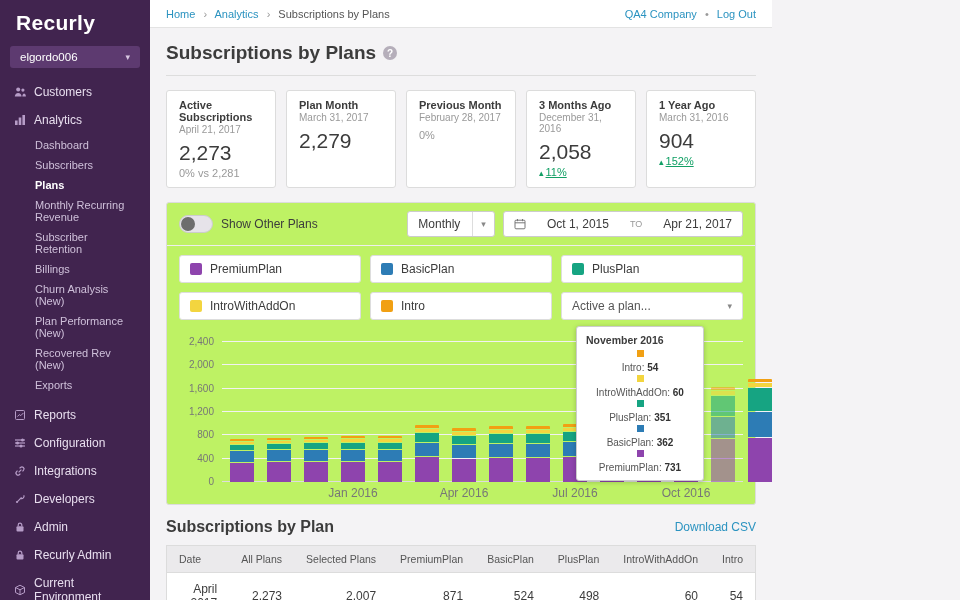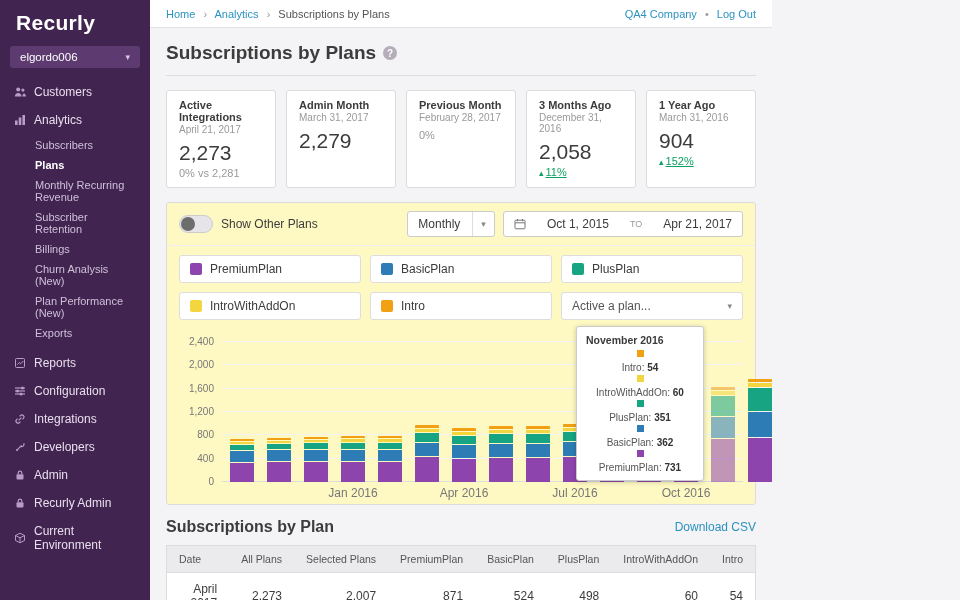--- a/index.html
+++ b/index.html
@@ -40,21 +40,21 @@
   .card{flex:1;background:#fff;border:1px solid #dcdcdc;border-radius:3px;padding:8px 12px;min-height:76px;}
   .card-label{font-size:11px;font-weight:bold;color:#3c3c3c;}
   .card-date{font-size:10px;color:#999;margin:1px 0 6px;}
   .card-value{font-size:21px;color:#3c3c3c;}
   .card-sub{font-size:11px;color:#999;margin-top:2px;}
   .card-sub.up{color:#12a065;}
   .card-sub.up .pct{text-decoration:underline;}
   .chev{font-size:9px;margin-right:2px;}
 
   
-  .chart-panel{background:#fef9c3;border:1px solid #dcdcdc;border-radius:3px;}
+  .chart-panel{background:#bef264;border:1px solid #dcdcdc;border-radius:3px;}
   .controls{display:flex;align-items:center;padding:8px 12px;gap:8px;border-bottom:1px solid #eee;}
   .toggle{width:34px;height:18px;border-radius:9px;background:#e6e3e9;border:1px solid #ccc;position:relative;cursor:pointer;flex-shrink:0;}
   .knob{position:absolute;left:1px;top:1px;width:14px;height:14px;border-radius:50%;background:#6d6d6d;}
   .toggle-label{font-size:12px;}
   .spacer{flex:1;}
   .select{border:1px solid #ccc;border-radius:3px;height:26px;display:flex;align-items:center;padding:0 0 0 10px;
     font-size:12px;cursor:pointer;background:#fff;}
   .sel-caret{font-size:9px;color:#888;border-left:1px solid #ddd;margin-left:12px;padding:0 8px;height:100%;
     display:flex;align-items:center;}
   .daterange{border:1px solid #ccc;border-radius:3px;height:26px;display:flex;align-items:center;padding:0 10px;
@@ -126,27 +126,29 @@
           <span class="nav-ic">
             <svg viewBox="0 0 12 12" fill="currentColor">
               <rect x="1" y="6.5" width="2.6" height="4.5"></rect>
               <rect x="4.7" y="3.5" width="2.6" height="7.5"></rect>
               <rect x="8.4" y="1" width="2.6" height="10"></rect>
             </svg>
           </span>
           <span>Analytics</span>
         </div>
         <div class="subnav">
+          <div class="subnav-item">Dashboard</div>
           <div class="subnav-item">Subscribers</div>
           <div class="subnav-item active">Plans</div>
           <div class="subnav-item">Monthly Recurring Revenue</div>
           <div class="subnav-item">Subscriber Retention</div>
           <div class="subnav-item">Billings</div>
           <div class="subnav-item">Churn Analysis (New)</div>
           <div class="subnav-item">Plan Performance (New)</div>
+          <div class="subnav-item">Recovered Rev (New)</div>
           <div class="subnav-item">Exports</div>
         </div>
         <div class="nav-item">
           <span class="nav-ic">
             <svg viewBox="0 0 12 12" fill="none" stroke="currentColor">
               <rect x="1.5" y="1.5" width="9" height="9" rx="1"></rect>
               <path d="M3.3 7.6l2-2 1.5 1 2.6-2.6"></path>
             </svg>
           </span>
           <span>Reports</span>
@@ -232,27 +234,27 @@
 
     <div class="content">
 
       <div class="page-head">
         <h1>Subscriptions by Plans</h1>
         <span class="help">?</span>
       </div>
 
       <div class="stat-cards" id="stat-cards">
           <div class="card">
-            <div class="card-label">Active Integrations</div>
+            <div class="card-label">Active Subscriptions</div>
             <div class="card-date">April 21, 2017</div>
             <div class="card-value">2,273</div>
             <div class="card-sub">0% vs 2,281</div>
           </div>
           <div class="card">
-            <div class="card-label">Admin Month</div>
+            <div class="card-label">Plan Month</div>
             <div class="card-date">March 31, 2017</div>
             <div class="card-value">2,279</div>
           </div>
           <div class="card">
             <div class="card-label">Previous Month</div>
             <div class="card-date">February 28, 2017</div>
             <div class="card-sub">0%</div>
           </div>
           <div class="card">
             <div class="card-label">3 Months Ago</div>

